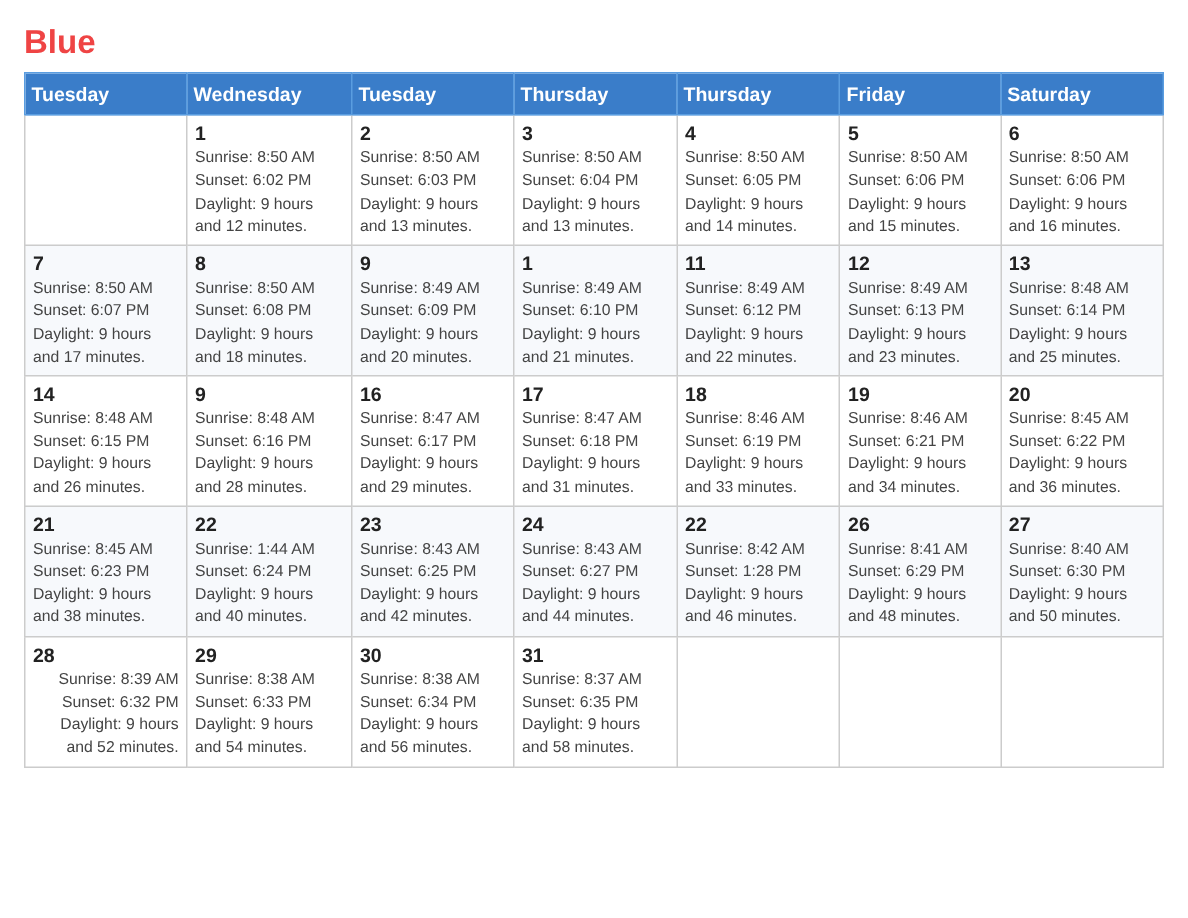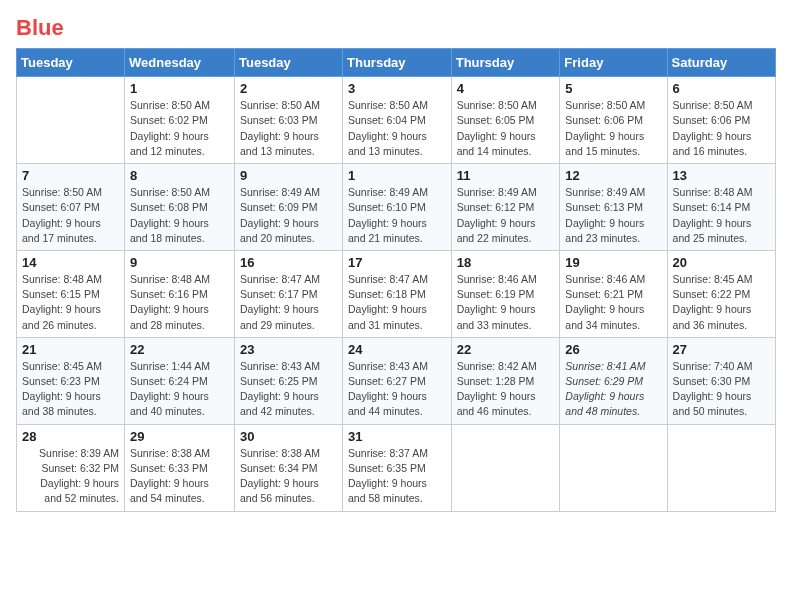--- a/index.html
+++ b/index.html
@@ -303,28 +303,28 @@
         </td>
         <td>
           <span class="day-number">22</span>
           <div class="day-info" style="white-space: pre-line;">Sunrise: 8:42 AM
 Sunset: 1:28 PM
 Daylight: 9 hours
 and 46 minutes.</div>
         </td>
         <td>
           <span class="day-number">26</span>
-          <div class="day-info" style="white-space: pre-line; font-style: italic;">Sunrise: 8:41 AM
+          <div class="day-info" style="white-space: pre-line;">Sunrise: 8:41 AM
 Sunset: 6:29 PM
 Daylight: 9 hours
 and 48 minutes.</div>
         </td>
         <td>
           <span class="day-number">27</span>
-          <div class="day-info" style="white-space: pre-line;">Sunrise: 7:40 AM
+          <div class="day-info" style="white-space: pre-line;">Sunrise: 8:40 AM
 Sunset: 6:30 PM
 Daylight: 9 hours
 and 50 minutes.</div>
         </td>
       </tr>
       <tr>
         <td>
           <span class="day-number">28</span>
           <div class="day-info" style="white-space: pre-line; text-align: right;">Sunrise: 8:39 AM
 Sunset: 6:32 PM

